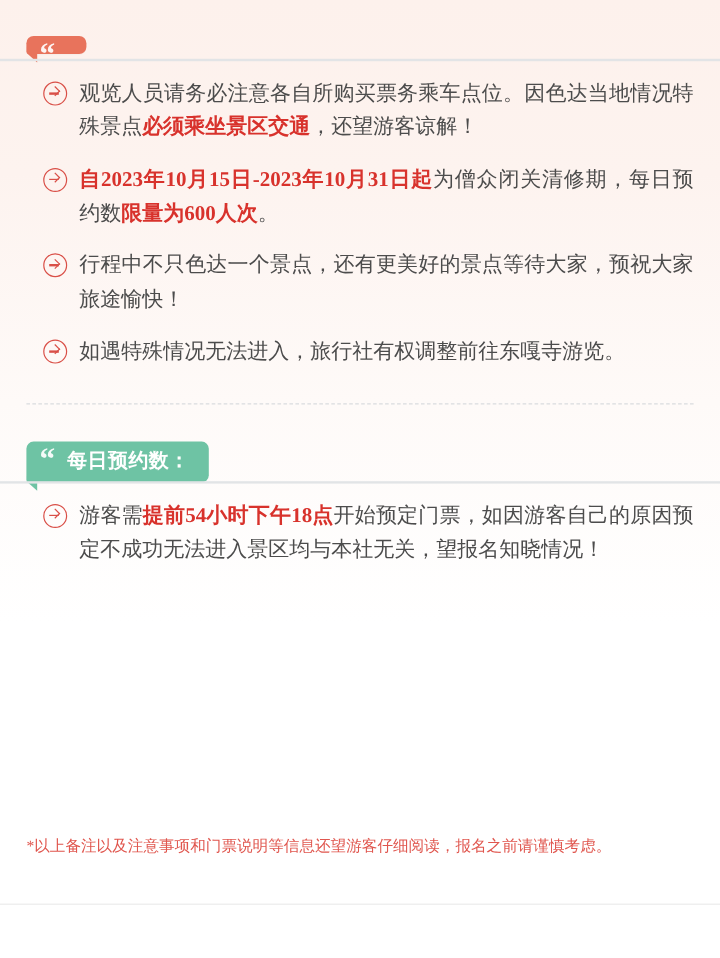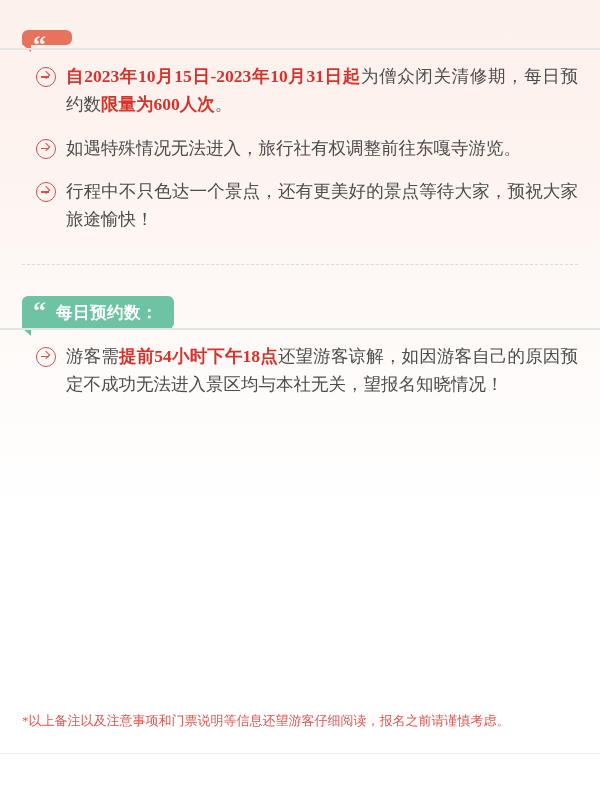--- a/index.html
+++ b/index.html
@@ -148,21 +148,21 @@
     height: 1px;
     border-top: 1px dashed #d9dcde;
     margin: 26px 22px 0 22px;
   }
 
   
   .footnote {
     position: absolute;
     left: 22px;
     right: 20px;
-    bottom: 68px;
+    bottom: 84px;
     font-size: 13px;
     line-height: 1.5;
     color: #e0564e;
     font-family: "Liberation Serif", serif;
   }
   .footnote-rule {
     position: absolute;
     left: 0;
     right: 0;
     bottom: 44px;
@@ -183,50 +183,54 @@
       <div class="heading-chip chip-red">
         <span class="quote-mark">“</span>
         <span class="chip-tail"></span>
       </div>
     </div>
     <div class="heading-underline"></div>
 
     <ul class="items">
       <li class="item">
         <span class="bullet"></span>
+        <span class="plain">观览人员请务必注意各自所购买票务乘车点位。因色达当地情况特殊景点</span><span class="em">必须乘坐景区交通</span><span class="plain">，还望游客谅解！</span>
+      </li>
+      <li class="item">
+        <span class="bullet"></span>
         <span class="em-lead">自2023年10月15日-2023年10月31日起</span><span class="plain">为僧众闭关清修期，每日预约数</span><span class="em">限量为600人次</span><span class="plain">。</span>
       </li>
       <li class="item">
         <span class="bullet"></span>
+        <span class="plain">行程中不只色达一个景点，还有更美好的景点等待大家，预祝大家旅途愉快！</span>
+      </li>
+      <li class="item">
+        <span class="bullet"></span>
         <span class="plain">如遇特殊情况无法进入，旅行社有权调整前往东嘎寺游览。</span>
-      </li>
-      <li class="item">
-        <span class="bullet"></span>
-        <span class="plain">行程中不只色达一个景点，还有更美好的景点等待大家，预祝大家旅途愉快！</span>
       </li>
     </ul>
   </div>
 
   <div class="divider"></div>
   <div class="spacer-lg"></div>
 
   <div class="section">
     <div class="heading-wrap">
       <div class="heading-chip chip-green">
         <span class="quote-mark">“</span>
         <span>每日预约数：</span>
         <span class="chip-tail green"></span>
       </div>
     </div>
     <div class="heading-underline"></div>
 
     <ul class="items">
       <li class="item">
         <span class="bullet"></span>
-        <span class="plain">游客需</span><span class="em">提前54小时下午18点</span><span class="plain">还望游客谅解，如因游客自己的原因预定不成功无法进入景区均与本社无关，望报名知晓情况！</span>
+        <span class="plain">游客需</span><span class="em">提前54小时下午18点</span><span class="plain">开始预定门票，如因游客自己的原因预定不成功无法进入景区均与本社无关，望报名知晓情况！</span>
       </li>
     </ul>
   </div>
 
   <div class="footnote">*以上备注以及注意事项和门票说明等信息还望游客仔细阅读，报名之前请谨慎考虑。</div>
   <div class="footnote-rule"></div>
 
 </div>
 
 </body></html>

